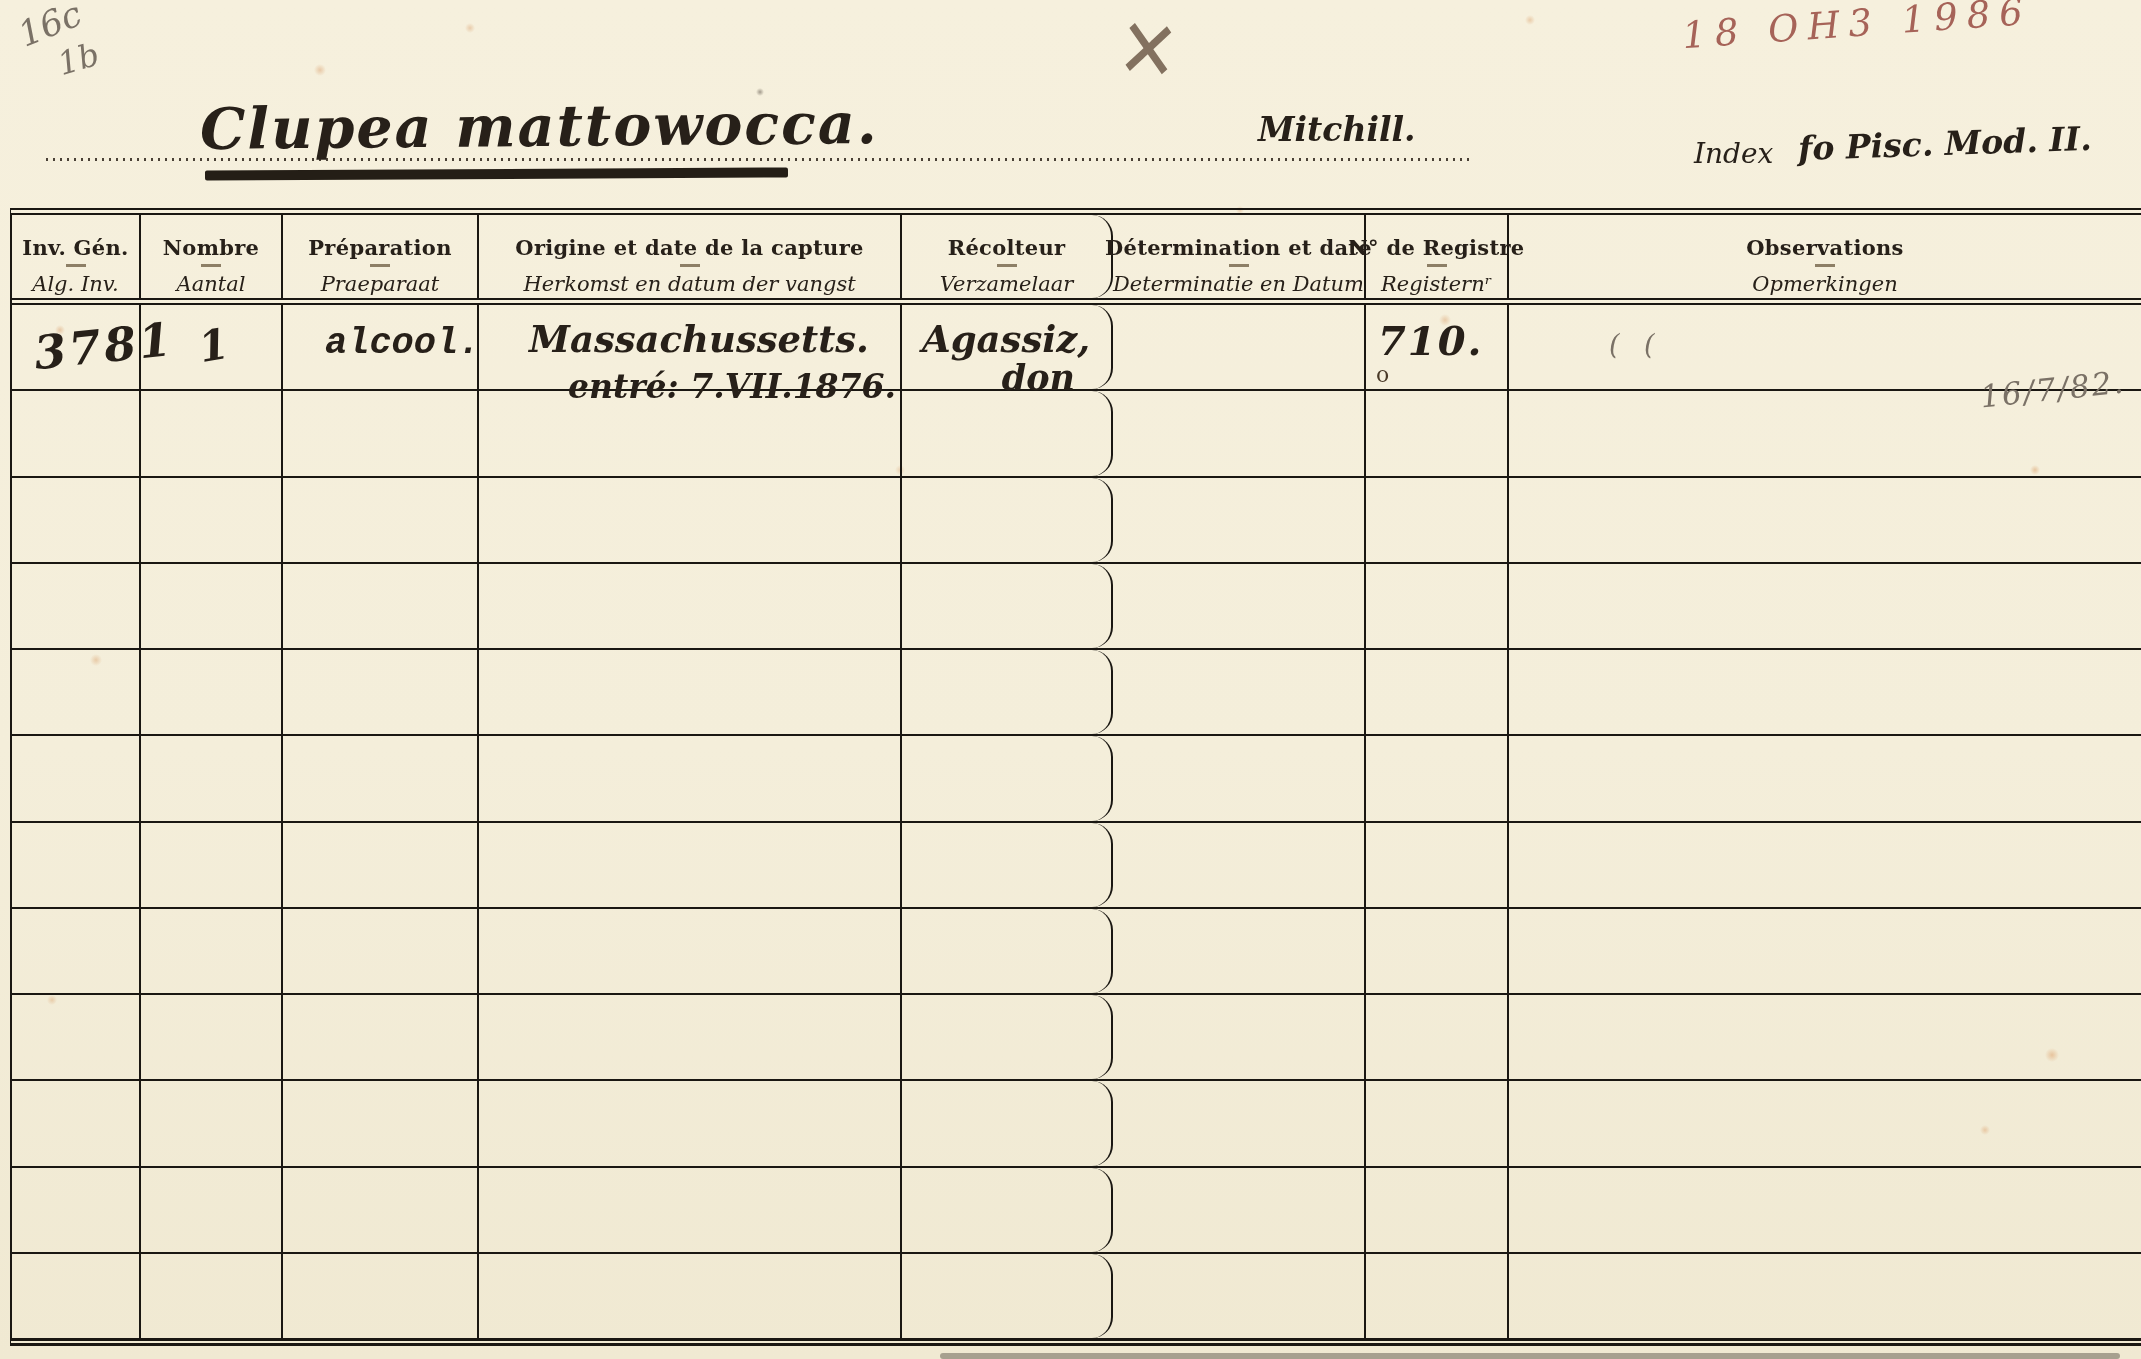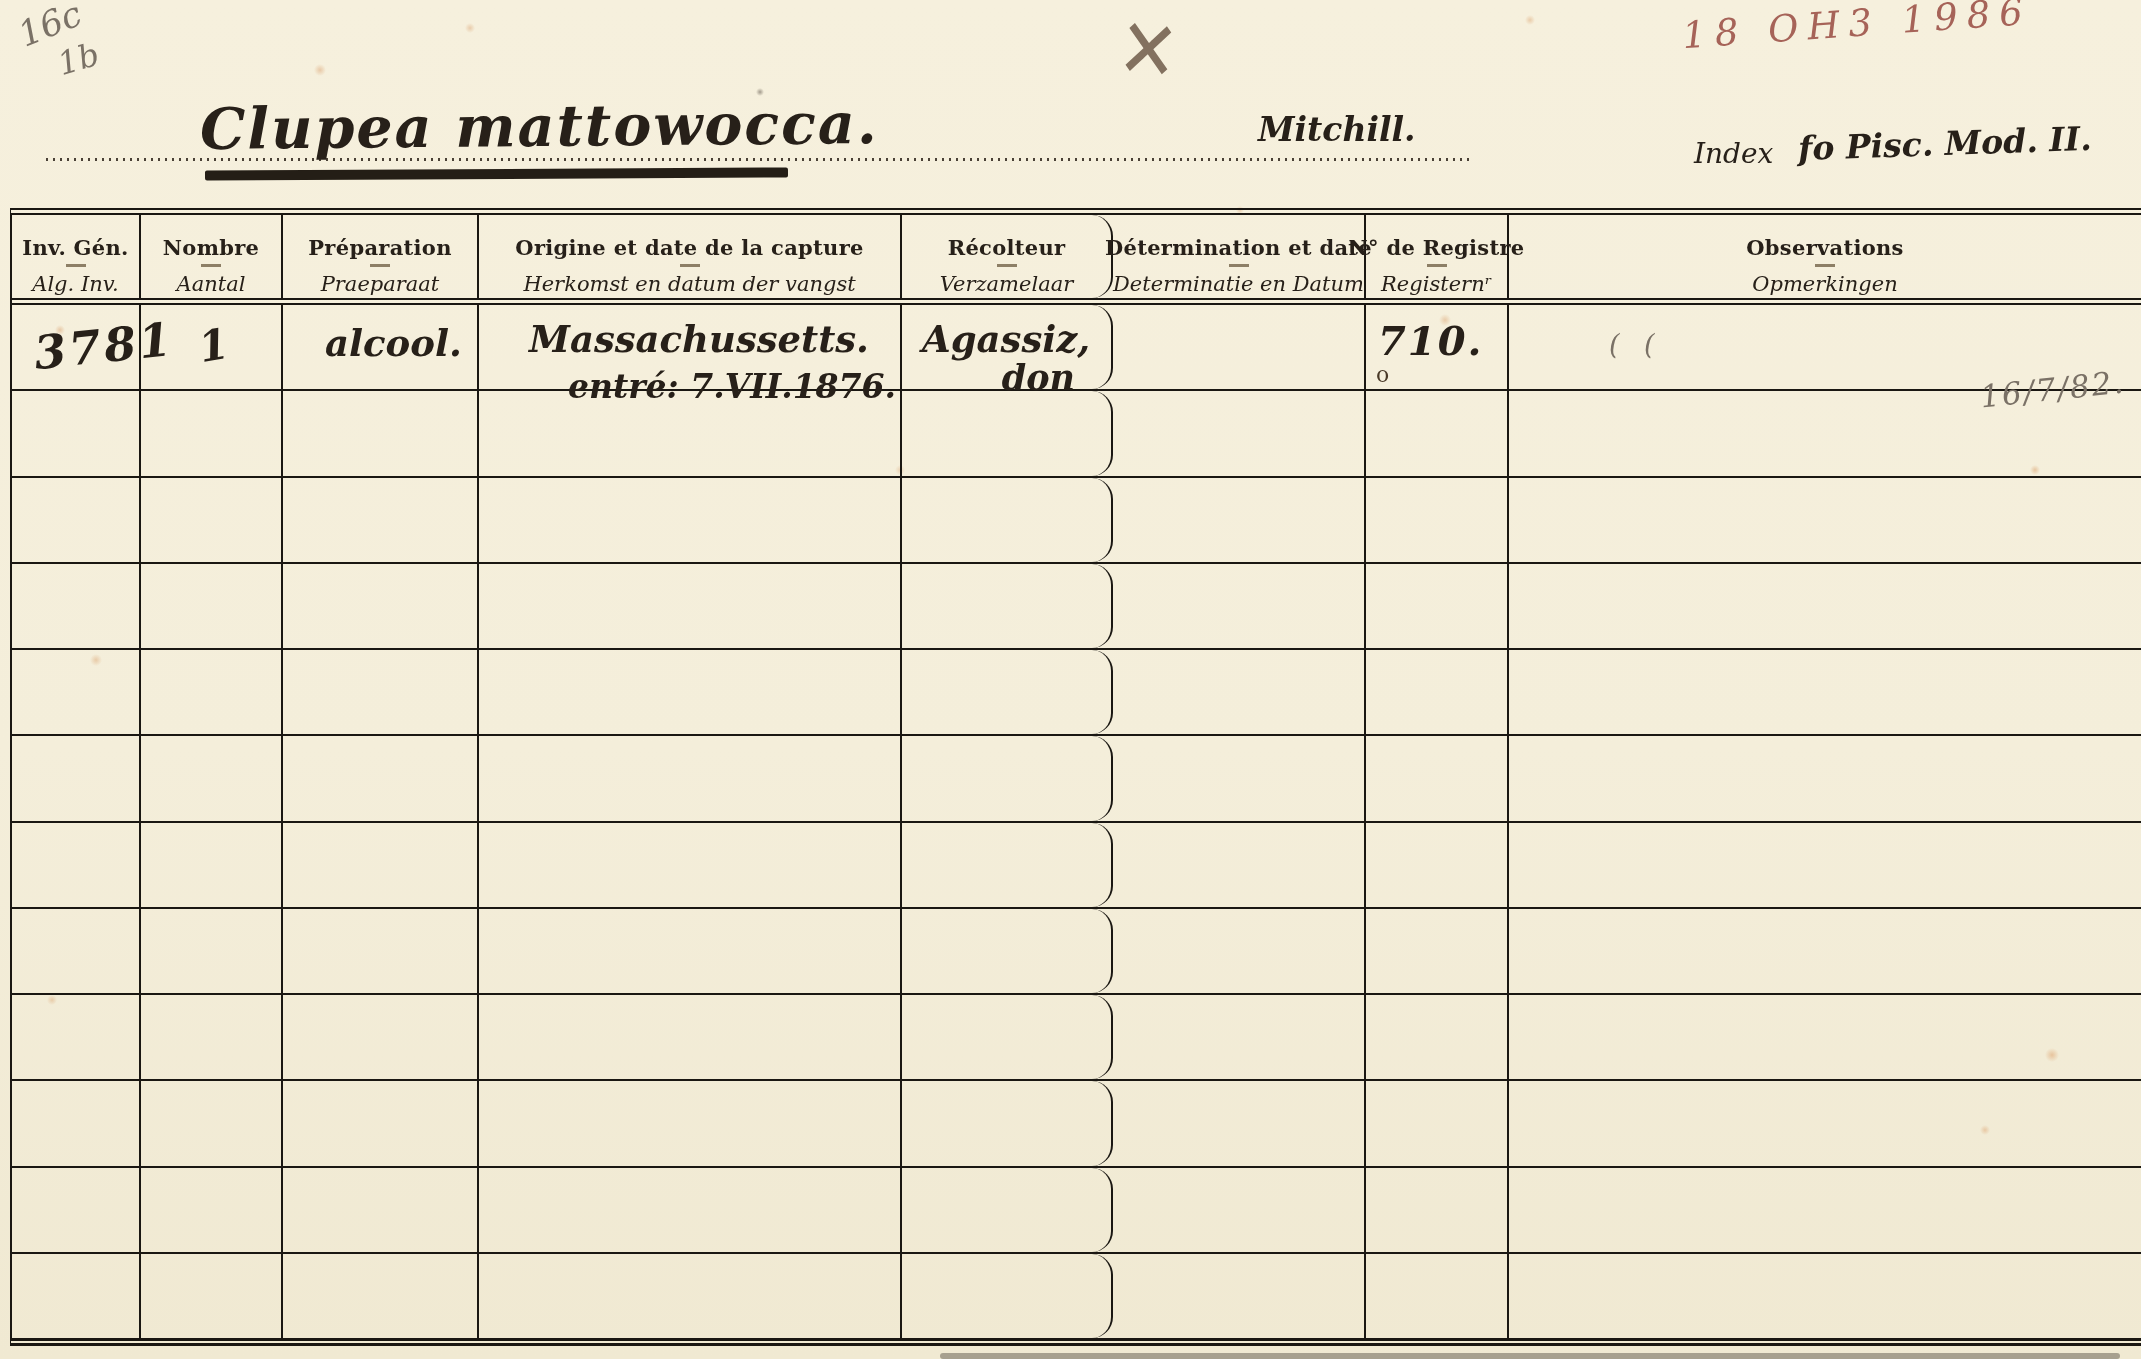--- a/index.html
+++ b/index.html
@@ -73,21 +73,21 @@
   .hcell{display:flex;flex-direction:column;align-items:center;justify-content:center;
     padding-top:18px;}
   .hfr{font-size:21px;font-weight:bold;color:var(--ink);white-space:nowrap;letter-spacing:.3px;}
   .hdash{width:20px;height:3px;background:#8d7f66;margin:4px 0 5px 0;}
   .hnl{font-size:21px;font-style:italic;color:var(--ink);white-space:nowrap;}
 
   
   .w{font-style:italic;font-weight:bold;color:var(--ink);line-height:1;}
   .e-inv{position:absolute;left:22px;top:18px;font-size:46px;transform:rotate(-6deg);letter-spacing:3px;}
   .e-nombre{position:absolute;left:58px;top:20px;font-size:42px;transform:rotate(-10deg);}
-  .e-prep{position:absolute;left:42px;top:20px;font-size:37px;}
+  .e-prep{position:absolute;left:42px;top:20px;font-size:37px;font-family:Liberation Mono, monospace;}
   .e-orig1{position:absolute;left:50px;top:16px;font-size:37px;}
   .e-orig2{position:absolute;right:4px;bottom:-14px;font-size:33px;z-index:3;}
   .e-rec1{position:absolute;left:20px;top:16px;font-size:37px;}
   .e-rec2{position:absolute;right:36px;bottom:-6px;font-size:35px;z-index:3;}
   .e-reg{position:absolute;left:12px;top:16px;font-size:40px;letter-spacing:2px;}
   .e-reg-mark{position:absolute;left:10px;bottom:2px;font-size:22px;font-weight:normal;color:#4a3a28;}
   .e-obs-marks{position:absolute;left:100px;top:26px;font-size:27px;color:var(--pencil);
     font-weight:normal;letter-spacing:8px;}
   .e-obs-date{position:absolute;right:16px;bottom:-16px;font-size:31px;color:var(--pencil);
     transform:rotate(-6deg);letter-spacing:2px;z-index:3;font-weight:normal;}

